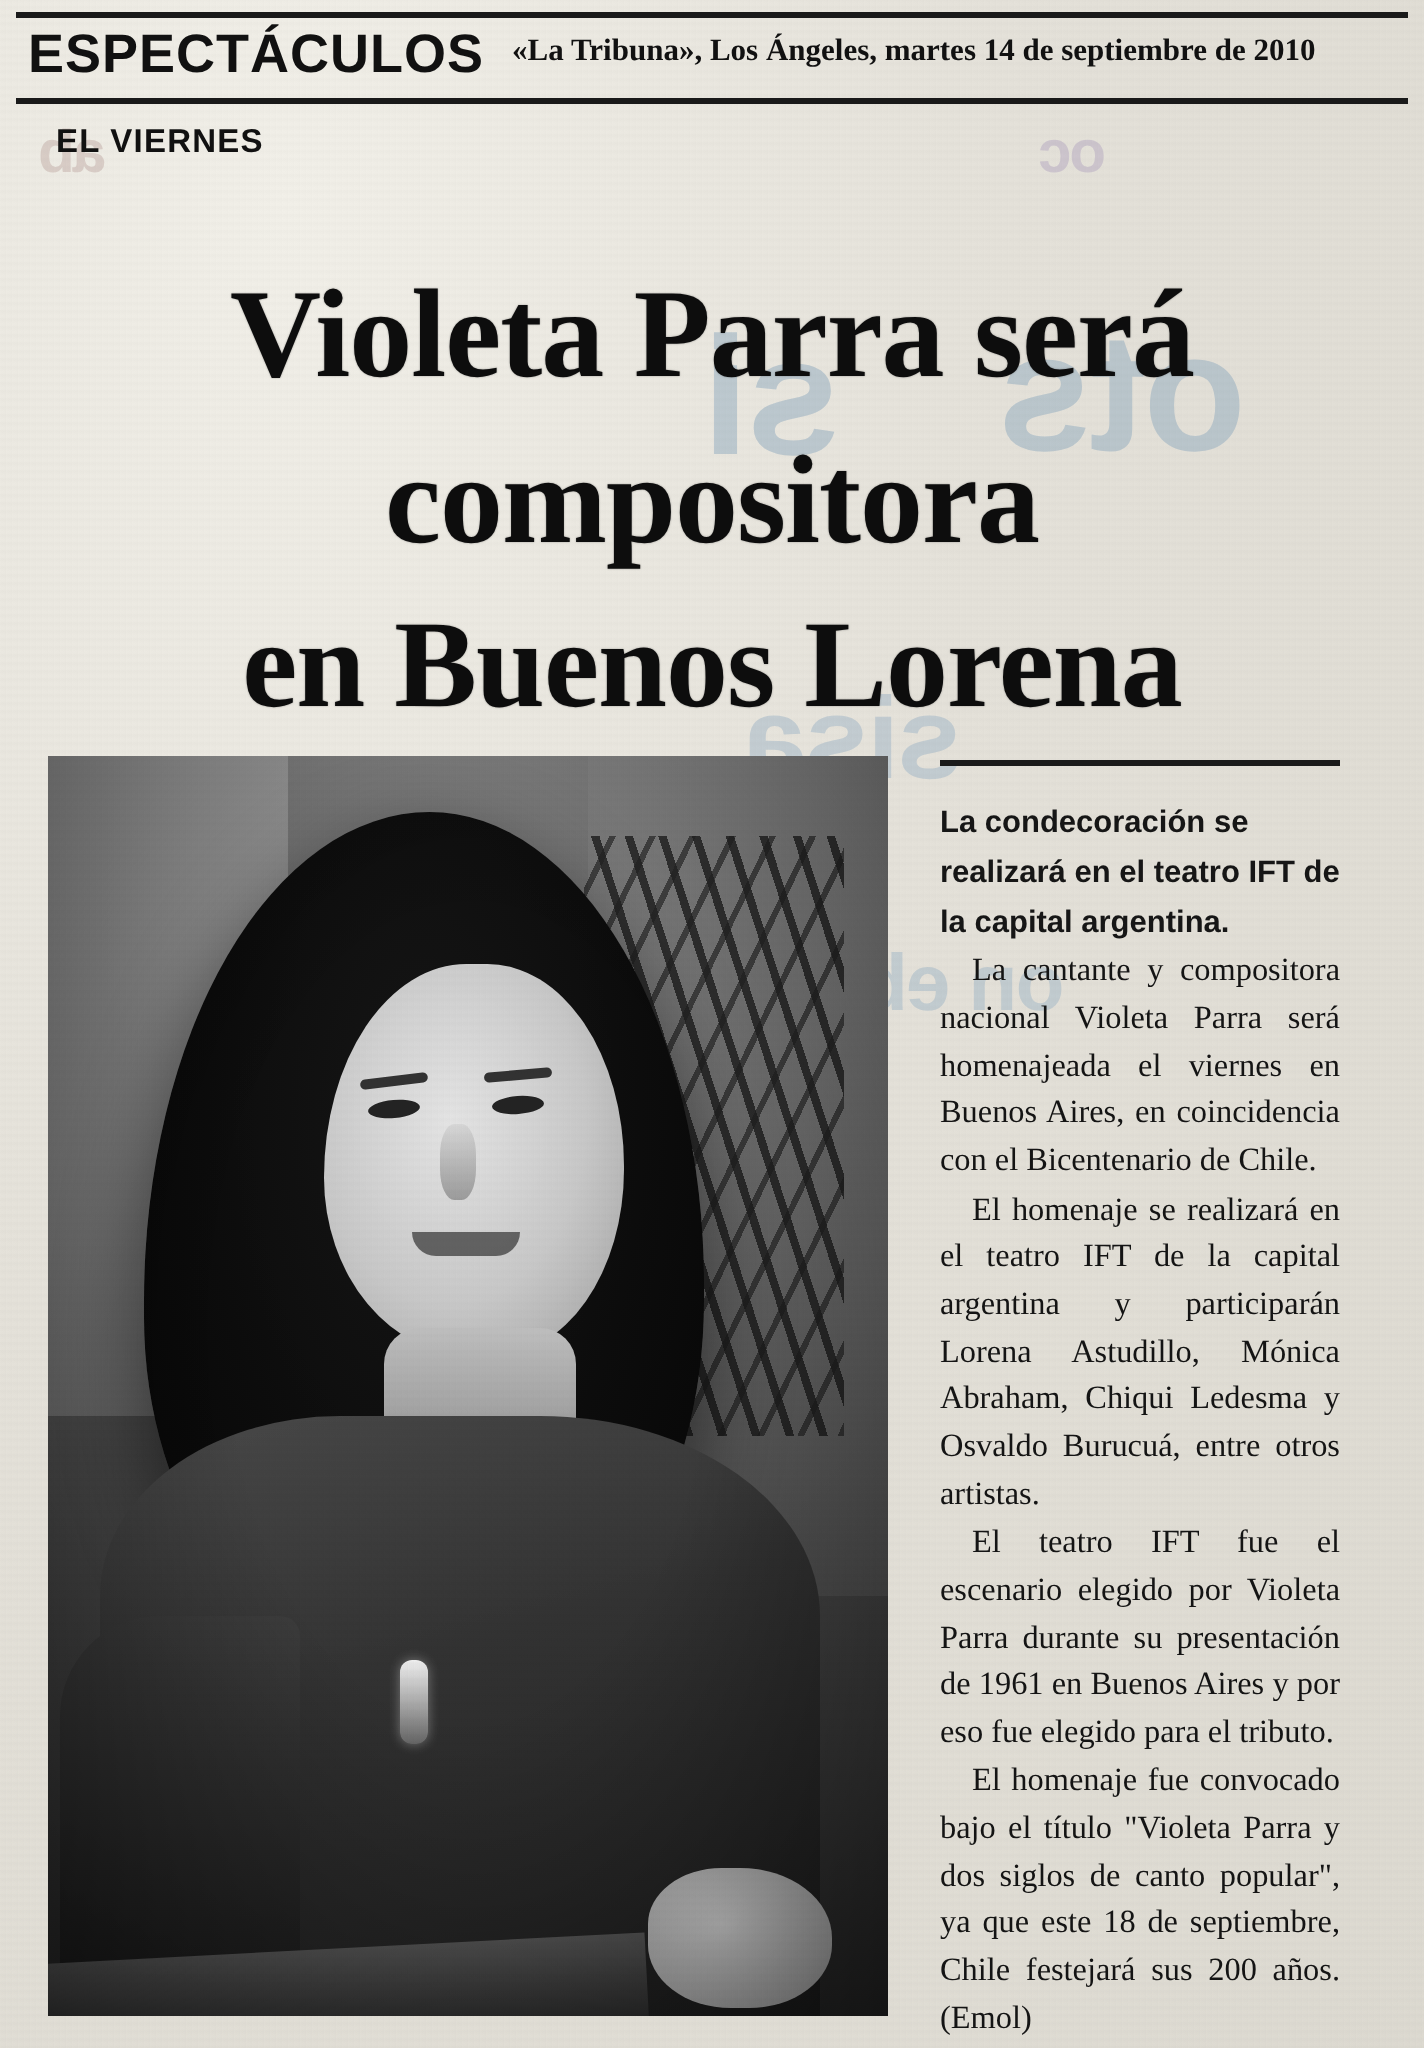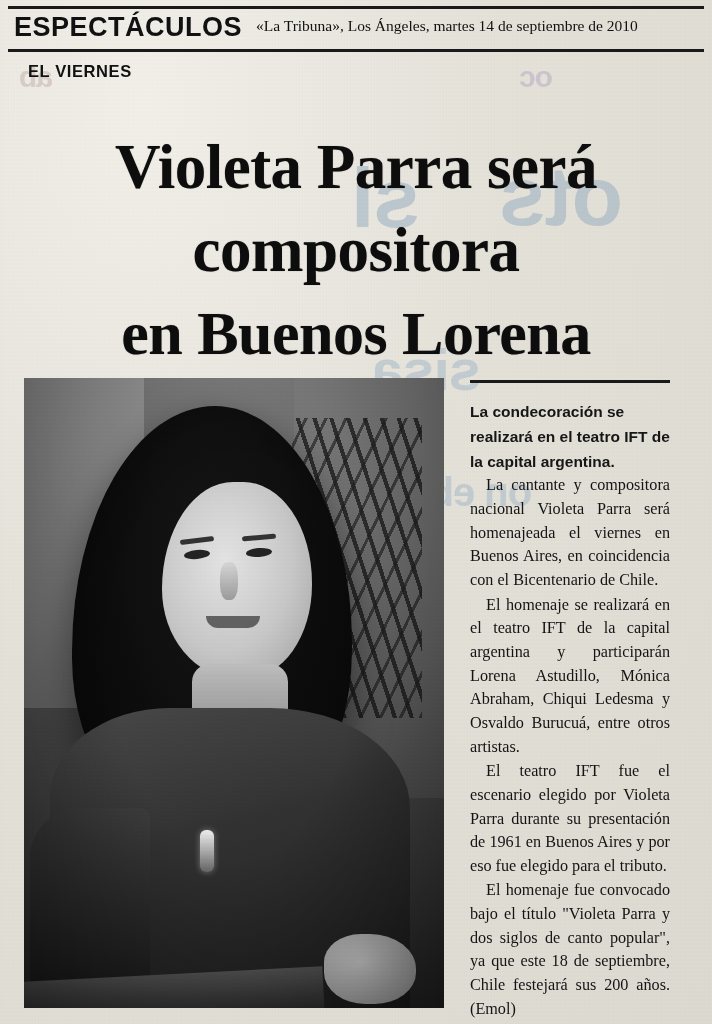--- a/index.html
+++ b/index.html
@@ -76,21 +76,21 @@
     font-family: "Liberation Sans", sans-serif;
     font-weight: bold;
     font-size: 27px;
     letter-spacing: .5px;
     color: #111;
     margin-left: 14px;
     line-height: 1;
   }
   #masthead-meta {
     font-family: "Liberation Serif", serif;
-    font-weight: normal;
+    font-weight: bold;
     font-size: 15.5px;
     color: #111;
     margin-left: 14px;
     padding-bottom: 2px;
   }
   #masthead-rule-bottom {
     position: absolute;
     left: 8px; right: 8px; bottom: -4px;
     height: 3px;
     background: #1a1a1a;

